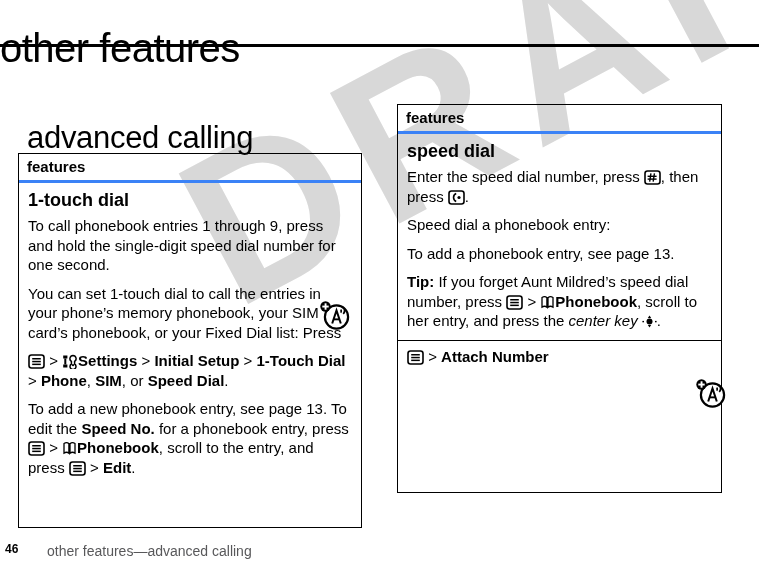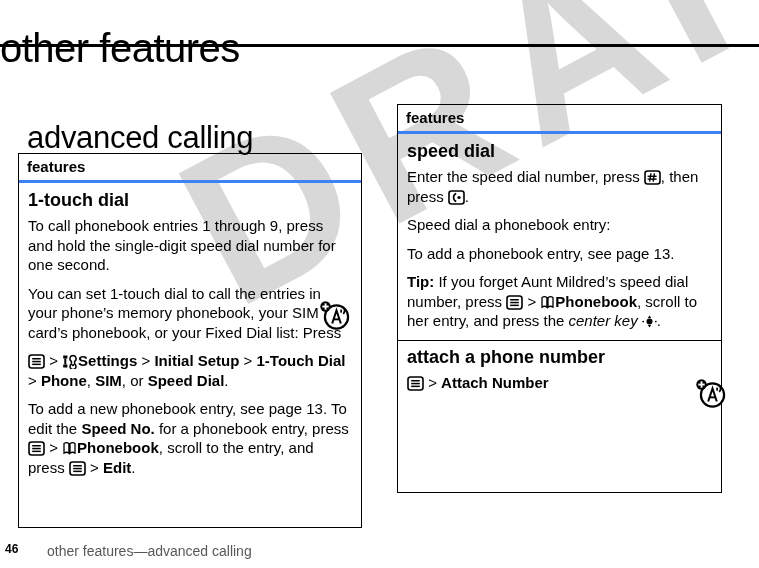--- a/index.html
+++ b/index.html
@@ -259,21 +259,20 @@
                 <polygon points="7.5,12.5 9.2,10 5.8,10"></polygon>
                 <circle cx="7.5" cy="6.5" r="3"></circle>
                 <rect x="0.4" y="5.9" width="1.6" height="1.4"></rect>
                 <rect x="13" y="5.9" width="1.6" height="1.4"></rect>
               </g>
             </svg></span><span>.</span>
       </p>
 
       <div class="row-sep"></div>
 
-      <div class="row-head">attach a phone number</div>
 
 
       <p class="para">
         <span class="ico ico-menu"><svg viewBox="0 0 17 15" width="17" height="15">
               <rect x="1" y="1" width="15" height="13" rx="2.5" ry="2.5" fill="none" stroke="#000" stroke-width="1.6"></rect>
               <rect x="4.2" y="4" width="8.6" height="1.5" fill="#000"></rect>
               <rect x="4.2" y="6.8" width="8.6" height="1.5" fill="#000"></rect>
               <rect x="4.2" y="9.6" width="8.6" height="1.5" fill="#000"></rect>
             </svg></span>
         <span>&gt;</span>

